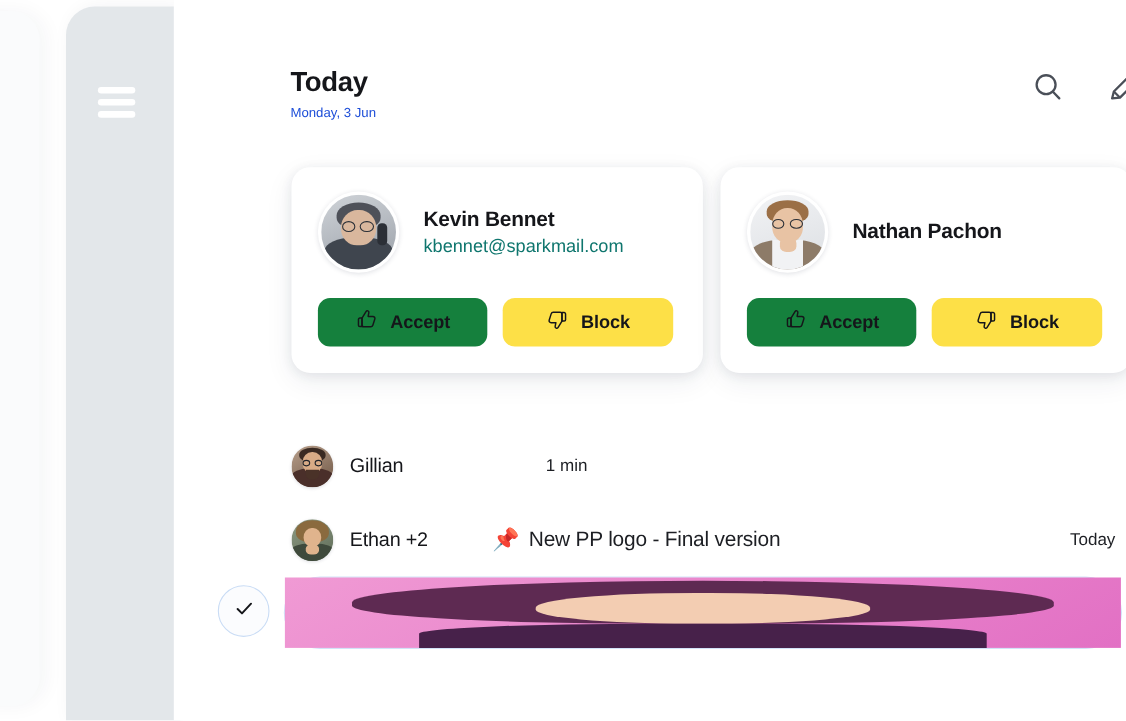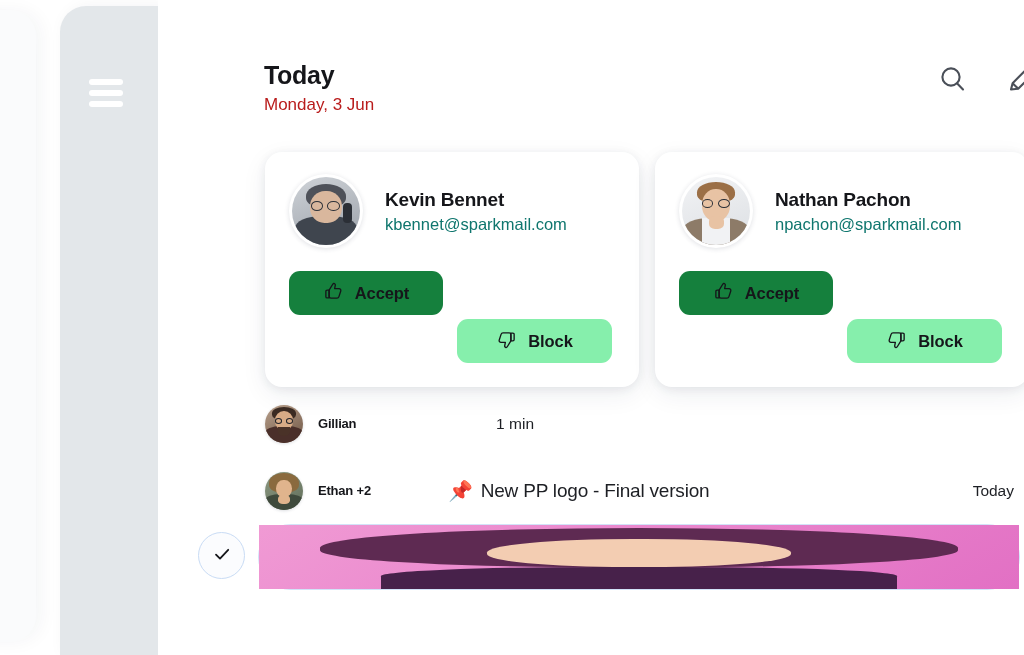--- a/index.html
+++ b/index.html
@@ -42,21 +42,21 @@
     position:absolute; left:158px; top:0; width:866px; height:655px;
     background:#ffffff; overflow:hidden;
   }
 
   
   .header { position:absolute; left:106px; top:60px; }
   .header .title {
     font-size:25px; font-weight:700; color:#15161a; letter-spacing:-.3px; line-height:1.2;
   }
   .header .subtitle {
-    font-size:17px; color:#b91c1c; margin-top:5px; line-height:1.2;
+    font-size:12px; color:#1d4ed8; margin-top:5px; line-height:1.2;
   }
   .header-actions {
     position:absolute; right:0px; top:62px; display:flex; align-items:center; gap:38px;
   }
   .hicon { cursor:pointer; display:block; }
 
   
   .cards { position:absolute; left:107px; top:152px; display:flex; gap:16px; }
   .req-card {
     width:374px; background:#ffffff; border-radius:17px;
@@ -73,34 +73,34 @@
   .req-name { font-size:19px; font-weight:700; color:#15161a; letter-spacing:-.2px; line-height:1.25; }
   .req-email { font-size:16.5px; color:#0f766e; margin-top:2px; line-height:1.25; white-space:nowrap; }
   .req-btns { display:flex; gap:14px; margin-top:23px; }
   .btn {
     height:44px; border-radius:11px; border:none; cursor:pointer;
     display:flex; align-items:center; justify-content:center; gap:11px;
     font-size:16.5px; font-weight:700; color:#15161a; letter-spacing:-.1px;
     font-family:"Liberation Sans", sans-serif;
   }
   .btn-accept { background:#15803d; width:154px; }
-  .btn-block  { background:#86efac; width:155px;margin-top:48px; }
+  .btn-block  { background:#fde047; width:155px; }
 
   
   .list { position:absolute; left:0px; top:390px; width:866px; }
   .mrow {
     position:relative; height:67px; display:flex; align-items:center;
     padding-left:107px; padding-right:10px;
   }
   .mrow .m-av {
     width:38px; height:38px; border-radius:50%; overflow:hidden; flex:0 0 auto;
     position:relative; box-shadow:0 1px 3px rgba(35,45,70,.16);
   }
   .mrow .m-sender {
-    font-size:13px; font-weight:700; color:#15161a; letter-spacing:-.2px;
+    font-size:18px; font-weight:400; color:#15161a; letter-spacing:-.2px;
     margin-left:15px; width:130px; flex:0 0 auto; white-space:nowrap;
   }
   .mrow .m-subject {
     font-size:19px; color:#1d1f24; letter-spacing:-.2px; white-space:nowrap;
     display:flex; align-items:center; gap:8px; flex:1 1 auto;
   }
   .mrow .m-time {
     font-size:15.5px; color:#1d1f24; white-space:nowrap; flex:0 0 auto; text-align:right;
   }
 
@@ -230,21 +230,20 @@
                 <div class="f-hair" style="left:22%;right:22%;top:8%;height:30%;background:#9b6f46;"></div>
                 <div class="f-face" style="left:29%;right:29%;top:17%;height:47%;background:#e8c3a4;"></div>
                 <div class="f-glass" style="left:29%;top:33%;width:17%;height:13%;"></div>
                 <div class="f-glass" style="left:53%;top:33%;width:17%;height:13%;"></div>
                 <div style="position:absolute;left:40%;top:58%;width:22%;height:18%;background:#e8c3a4;border-radius:40%;"></div>
               </div>
             </div>
           </div>
           <div>
             <div class="req-name">Nathan Pachon</div>
-            <div class="req-email">npachon@sparkmail.com</div>
           </div>
         </div>
         <div class="req-btns">
           <button class="btn btn-accept">
             <span>
               <svg width="21" height="21" viewBox="0 0 22 22" fill="none">
                 <path d="M6.4 9.6 L10.2 3.4 c.9-1.4 3-.6 2.7 1 l-.7 3.6 h4.6 c1.3 0 2.2 1.2 1.8 2.4 l-1.9 6 c-.3.9-1.1 1.5-2 1.5 H8.2 c-1 0-1.8-.8-1.8-1.8 Z" stroke="#15161a" stroke-width="1.4" stroke-linejoin="round"></path>
                 <path d="M6.4 9.6 H4.3 c-.7 0-1.3.6-1.3 1.3 v5.5 c0 .7.6 1.3 1.3 1.3 h2.1 Z" stroke="#15161a" stroke-width="1.4" stroke-linejoin="round"></path>
               </svg>
             </span>

